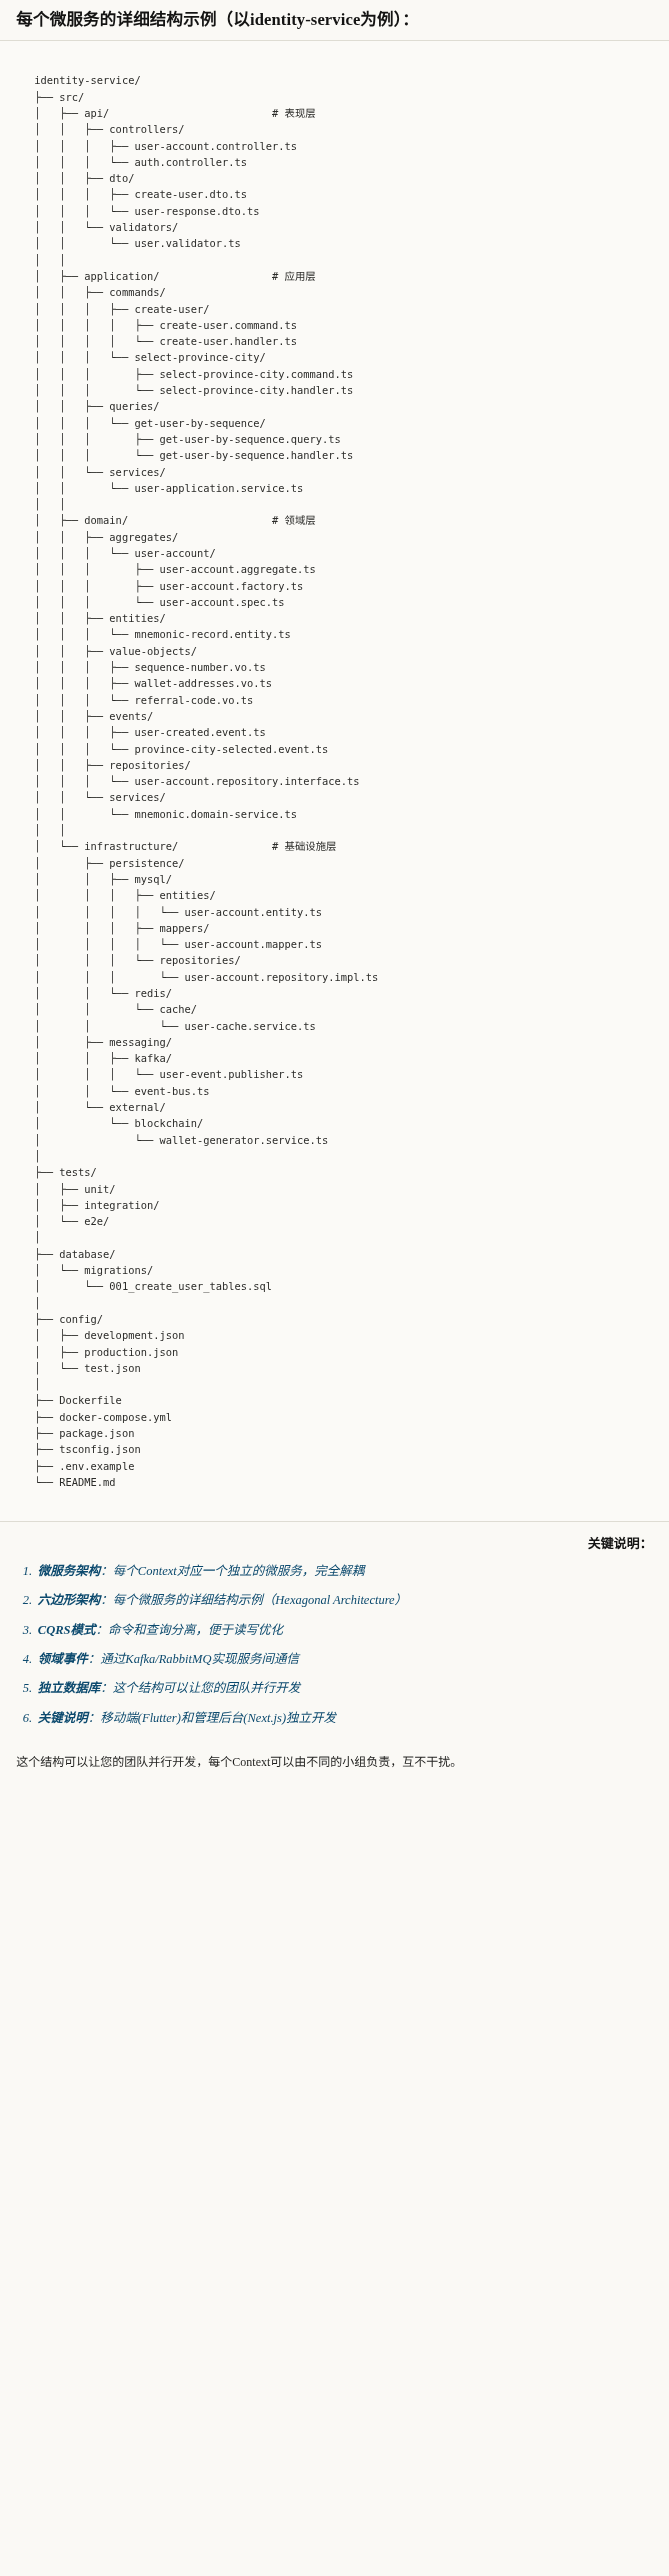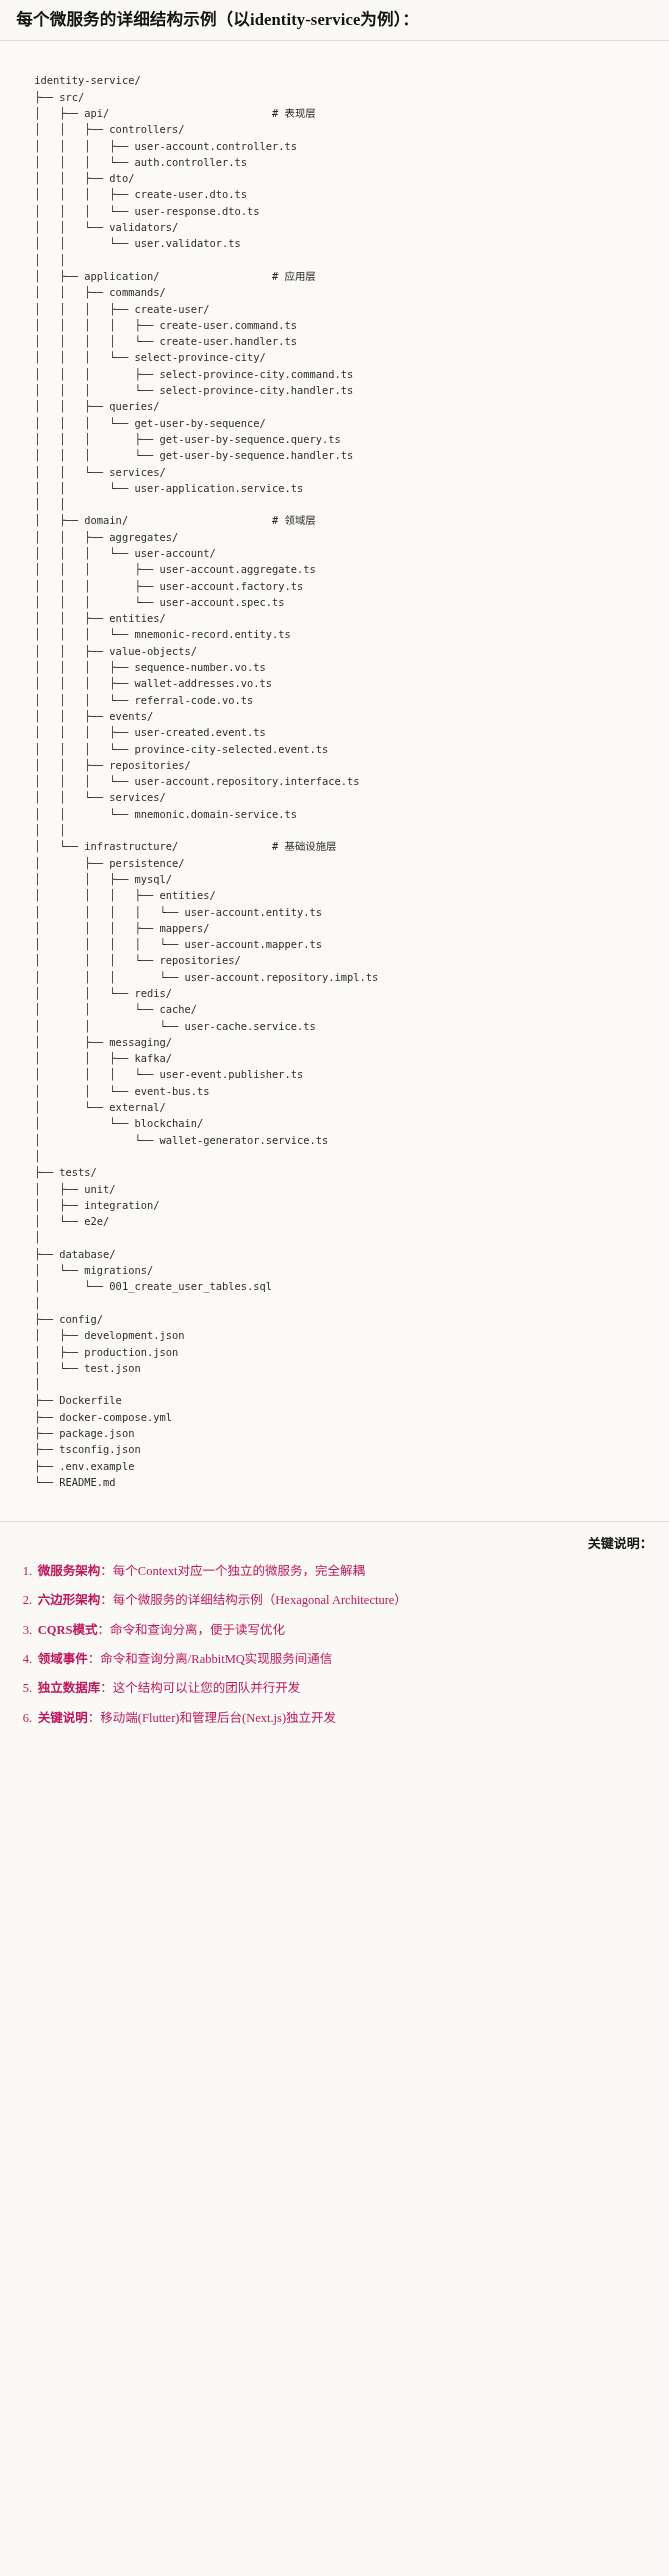--- a/index.html
+++ b/index.html
@@ -68,21 +68,22 @@
     margin: 11.3px 0 8.8px 0;
     line-height: 1.4;
     text-align: right;
   }
   ol.note-list {
     margin: 0 0 3.8px 0;
     padding: 0 0 0 19px;
     font-family: "Liberation Serif", "DejaVu Serif", serif;
     font-size: 12.5px;
     line-height: 1.5;
-    color: #be185d;
+    color: #0c4a6e;
+    font-style: italic;
   }
   ol.note-list > li {
     margin: 0 0 10.6px 0;
     padding-left: 2.5px;
   }
   ol.note-list > li::marker {
     font-family: "Liberation Serif", "DejaVu Serif", serif;
   }
   .note-term {
     font-weight: bold;
@@ -204,26 +205,27 @@
       <li>
         <span class="note-term">微服务架构</span><span>：</span><span>每个Context对应一个独立的微服务，完全解耦</span>
       </li>
       <li>
         <span class="note-term">六边形架构</span><span>：</span><span>每个微服务的详细结构示例（Hexagonal Architecture）</span>
       </li>
       <li>
         <span class="note-term">CQRS模式</span><span>：</span><span>命令和查询分离，便于读写优化</span>
       </li>
       <li>
-        <span class="note-term">领域事件</span><span>：</span><span>命令和查询分离/RabbitMQ实现服务间通信</span>
+        <span class="note-term">领域事件</span><span>：</span><span>通过Kafka/RabbitMQ实现服务间通信</span>
       </li>
       <li>
         <span class="note-term">独立数据库</span><span>：</span><span>这个结构可以让您的团队并行开发</span>
       </li>
       <li>
         <span class="note-term">关键说明</span><span>：</span><span>移动端(Flutter)和管理后台(Next.js)独立开发</span>
       </li>
     </ol>
   </div>
 
+  <div class="closing">这个结构可以让您的团队并行开发，每个Context可以由不同的小组负责，互不干扰。</div>
 
 </div>
 
 
 </body></html>

